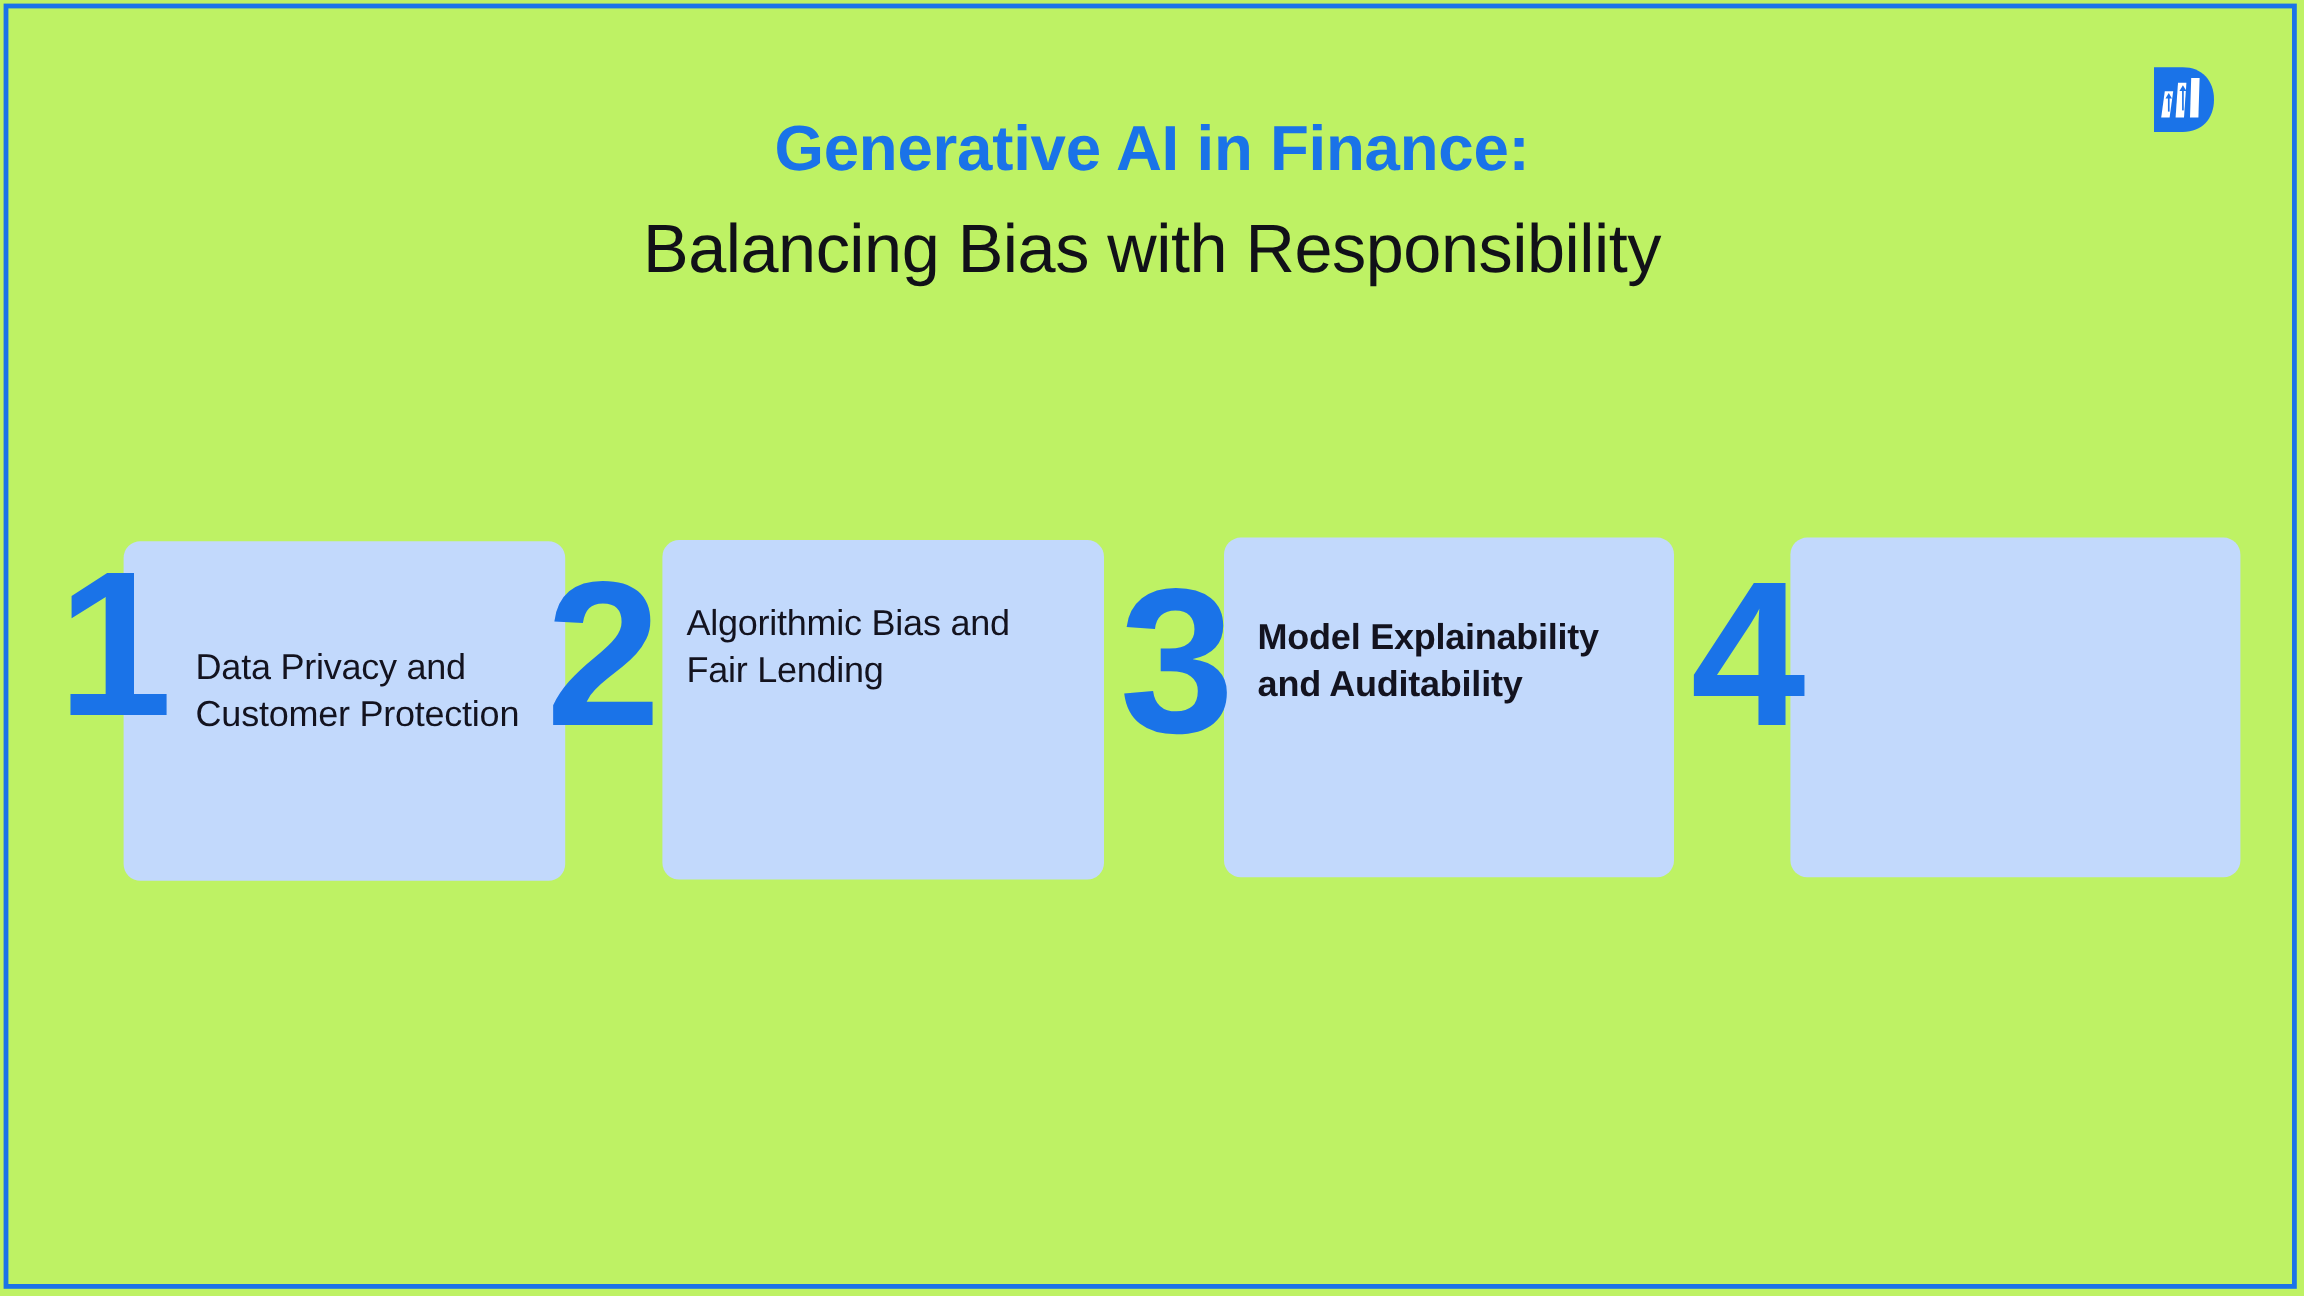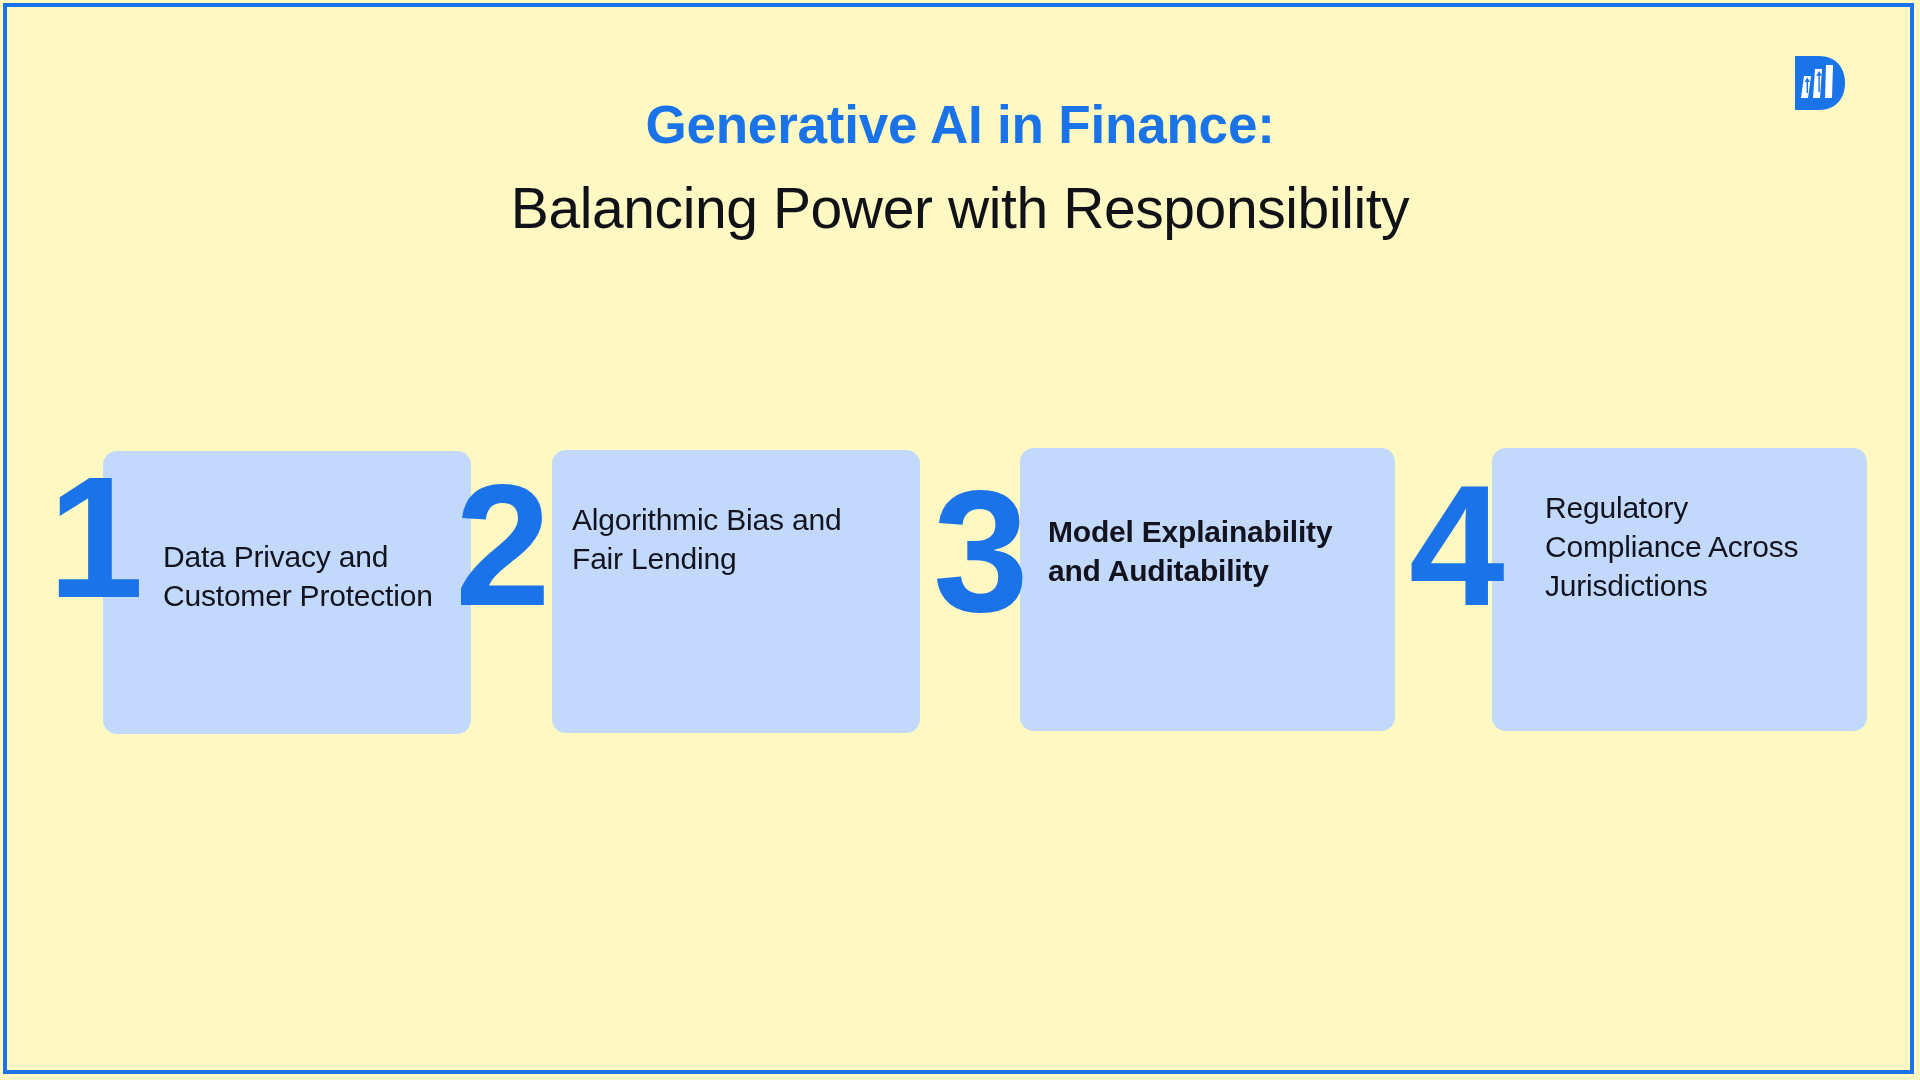--- a/index.html
+++ b/index.html
@@ -11,21 +11,21 @@
     height: 1080px;
     background: #ffffff;
     font-family: "Liberation Sans", sans-serif;
     overflow: hidden;
   }
 
   .slide {
     position: relative;
     width: 1920px;
     height: 1080px;
-    background: #fef9c3;
+    background: #bef264;
     box-sizing: border-box;
   }
 
   
   .frame-border {
     position: absolute;
     left: 3px;
     top: 3px;
     width: 1911px;
     height: 1071px;
@@ -153,21 +153,21 @@
       <polygon points="36,44 43,44 44,11 37,11" fill="#ffffff"></polygon>
       <rect x="17.6" y="26" width="1.4" height="13" fill="#1a73e8"></rect>
       <polygon points="18.3,23.5 21,28 15.6,28" fill="#1a73e8"></polygon>
       <rect x="29.4" y="20" width="1.4" height="18" fill="#1a73e8"></rect>
       <polygon points="30.1,17 33,21.8 27.2,21.8" fill="#1a73e8"></polygon>
     </svg>
   </div>
 
   <div class="title-block">
     <h1 class="title-main">Generative AI in Finance:</h1>
-    <h2 class="title-sub">Balancing Power with Responsibility</h2>
+    <h2 class="title-sub">Balancing Bias with Responsibility</h2>
   </div>
 
   <div class="cards-row">
 
     <div class="card-wrap" id="card-1">
       <div class="card-box"></div>
       <div class="card-number">1</div>
       <div class="card-text">Data Privacy and Customer Protection</div>
     </div>
 
@@ -179,18 +179,17 @@
 
     <div class="card-wrap" id="card-3">
       <div class="card-box"></div>
       <div class="card-number">3</div>
       <div class="card-text">Model Explainability and Auditability</div>
     </div>
 
     <div class="card-wrap" id="card-4">
       <div class="card-box"></div>
       <div class="card-number">4</div>
-      <div class="card-text">Regulatory Compliance Across Jurisdictions</div>
     </div>
 
   </div>
 
 </div>
 
 </body></html>

